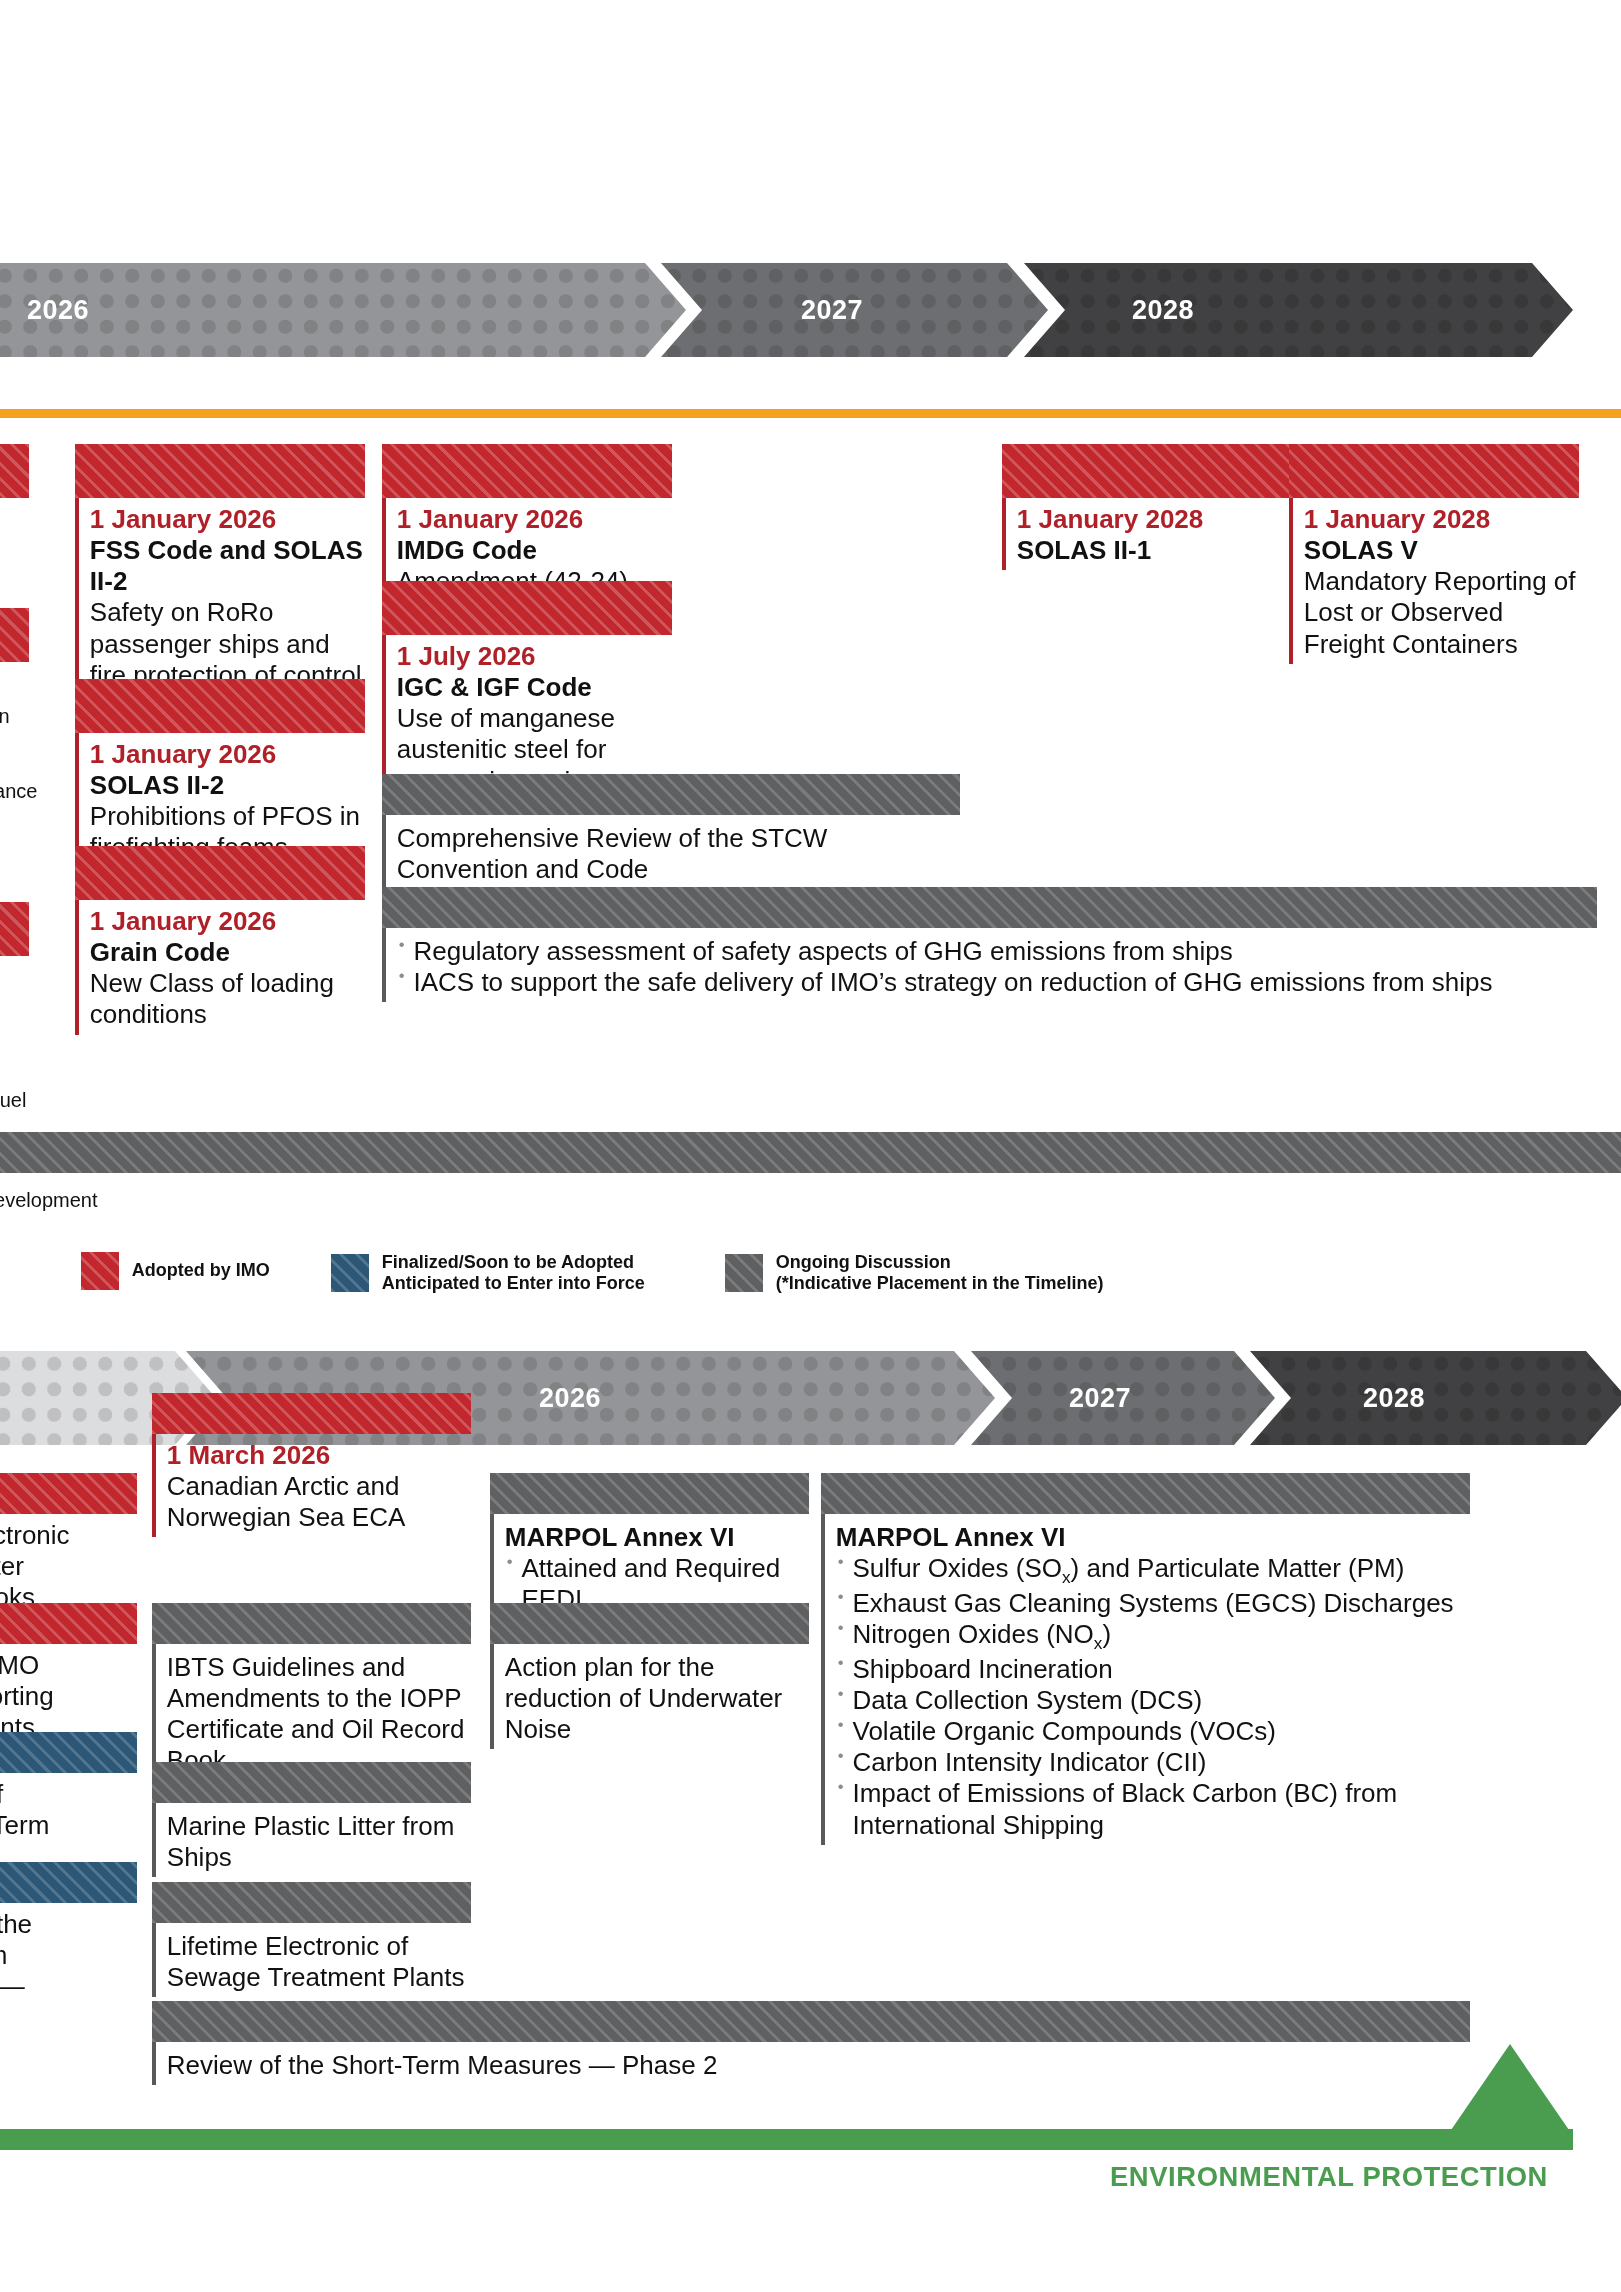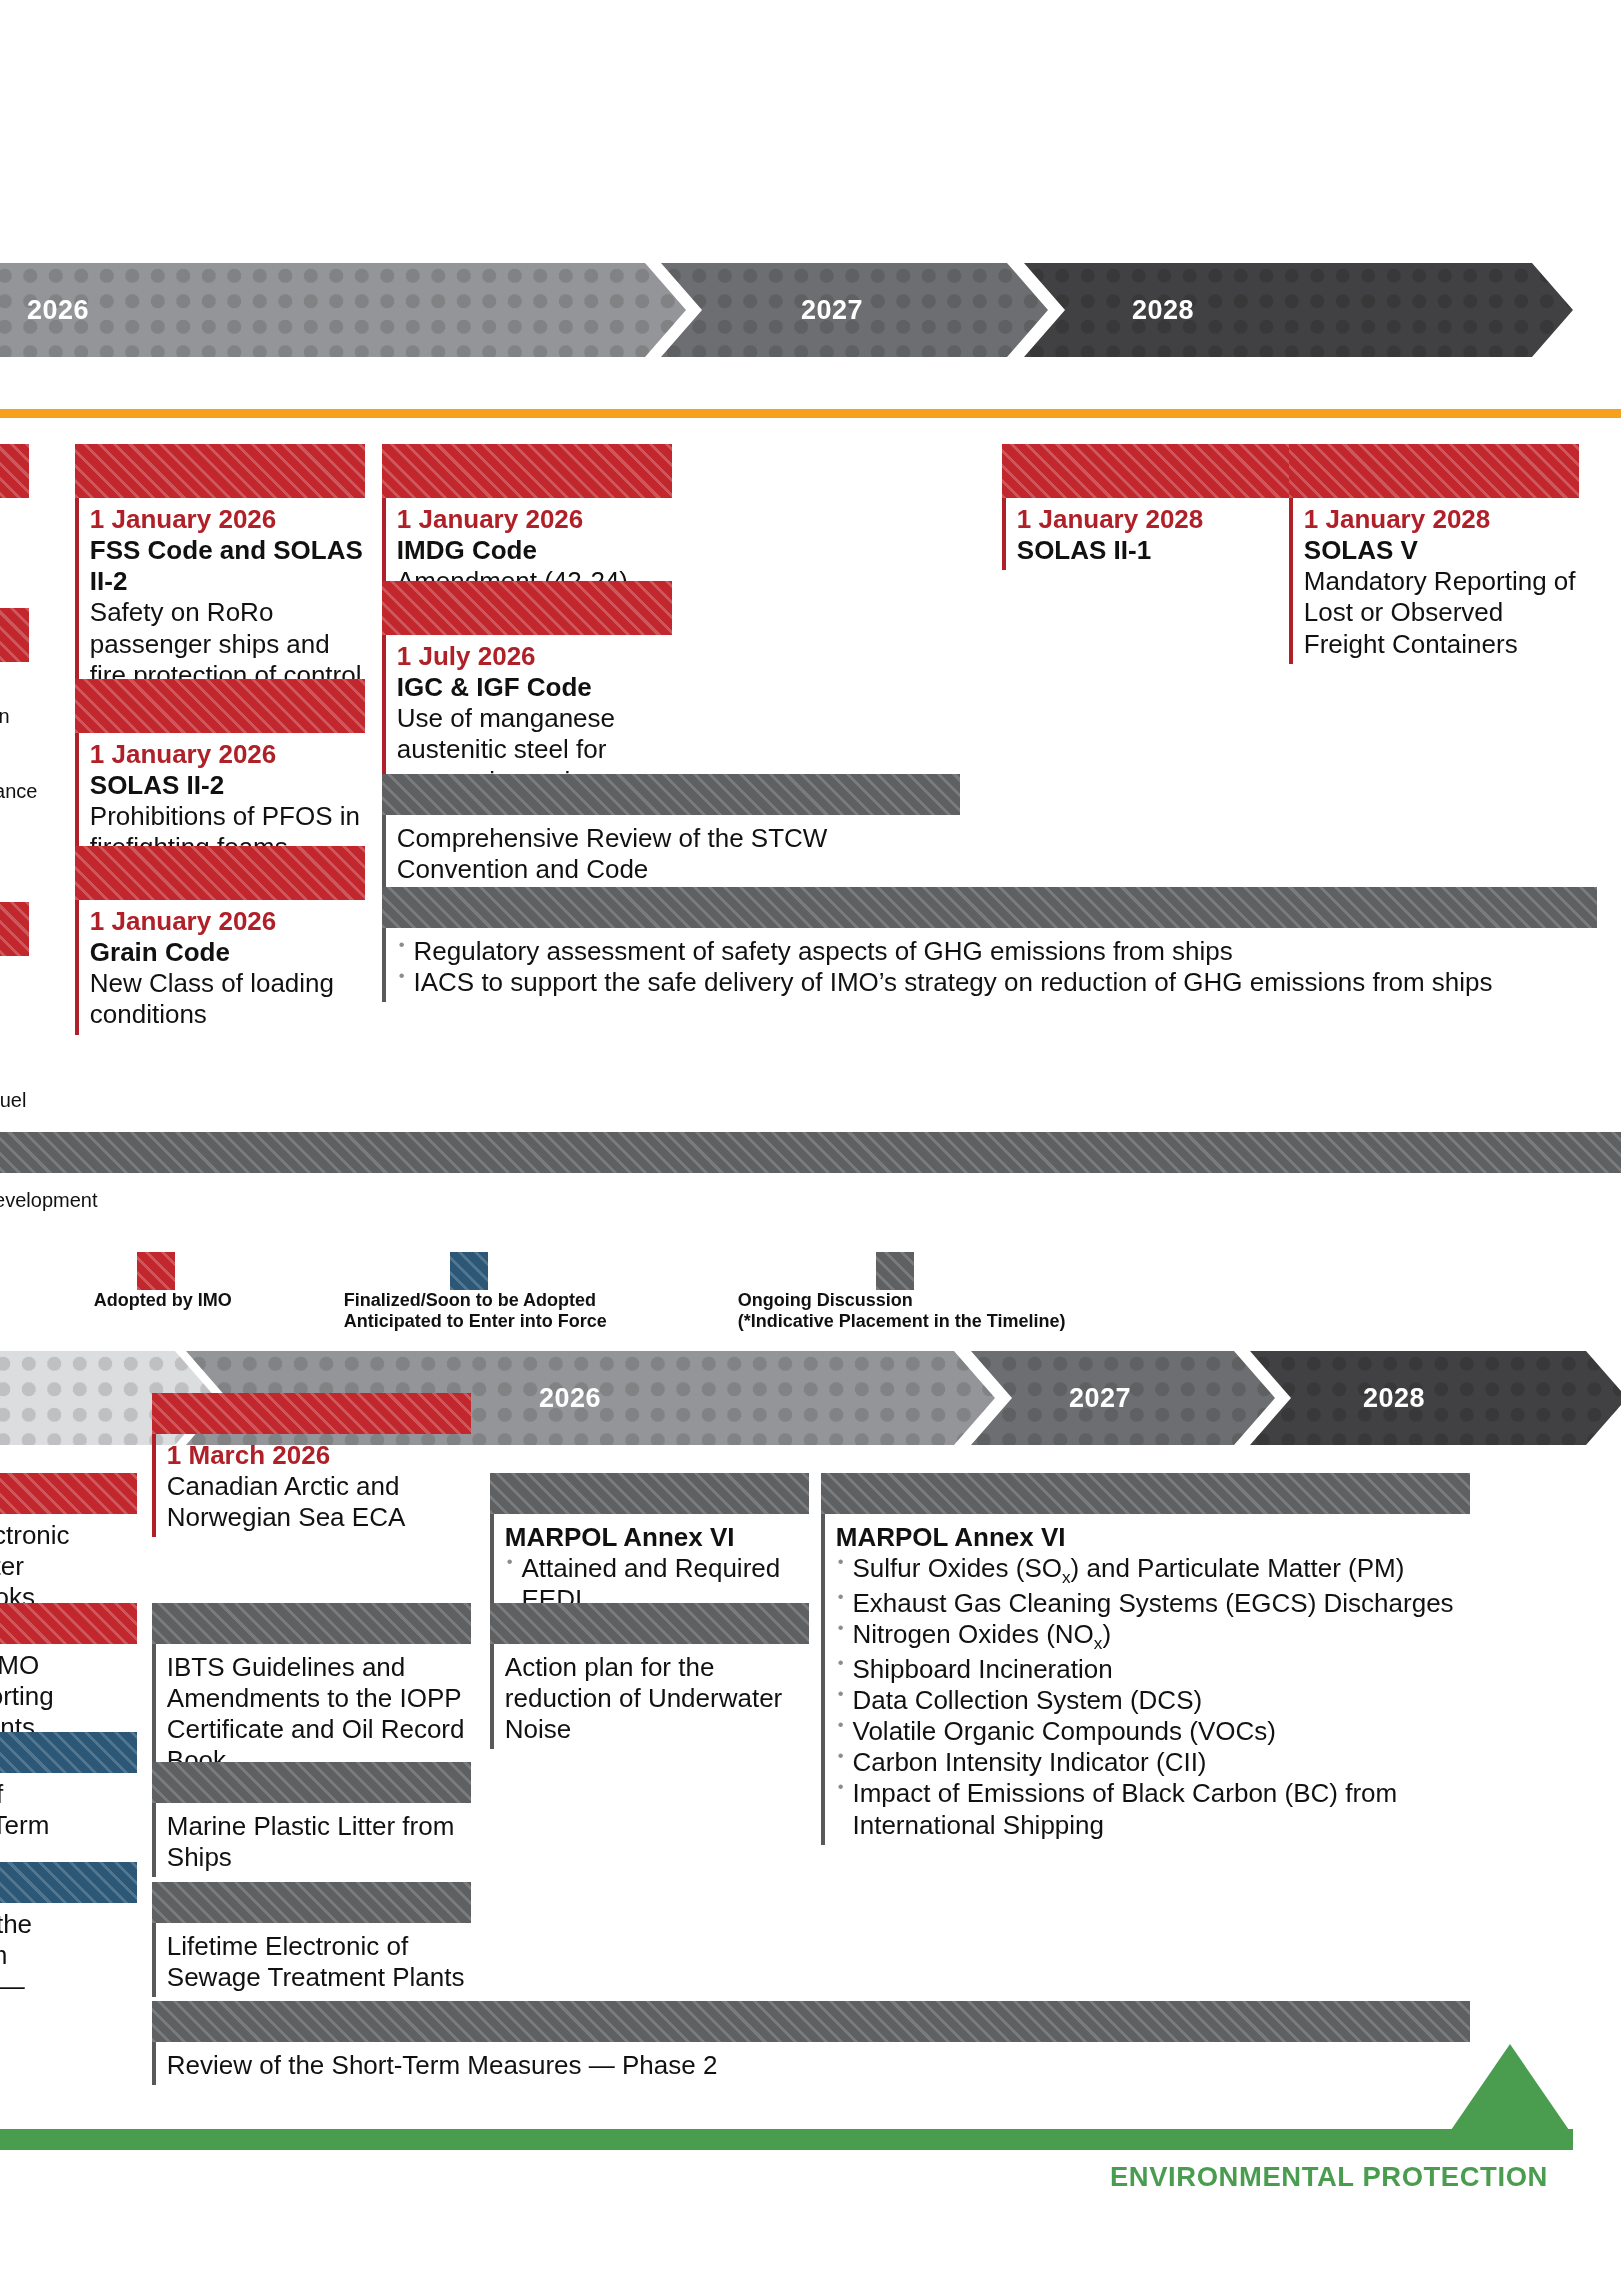--- a/index.html
+++ b/index.html
@@ -75,21 +75,21 @@
 
   .blist{ margin:0; padding:0; list-style:none; }
   .blist li{ position:relative; padding-left:16.7px; }
   .blist li:before{
     content:"\2022"; position:absolute; left:2px; top:-1px;
     color:#8c8c8c; font-size:16.7px;
   }
   sub{ font-size:.66em; }
 
   
-  .legend{ position:absolute; display:flex; align-items:center;flex-direction:column; }
+  .legend{ position:absolute; display:flex; align-items:center; }
   .legend .sw{ width:38px; height:38px; flex:none; }
   .legend .txt{
     margin-left:12.7px; font-weight:bold; font-size:18px;
     line-height:1.18; color:#111; white-space:pre-line;
   }
 
   
   .footer-rule{ position:absolute; background:#4a9d4f; }
   .footer-tri{
     position:absolute; width:0; height:0;

